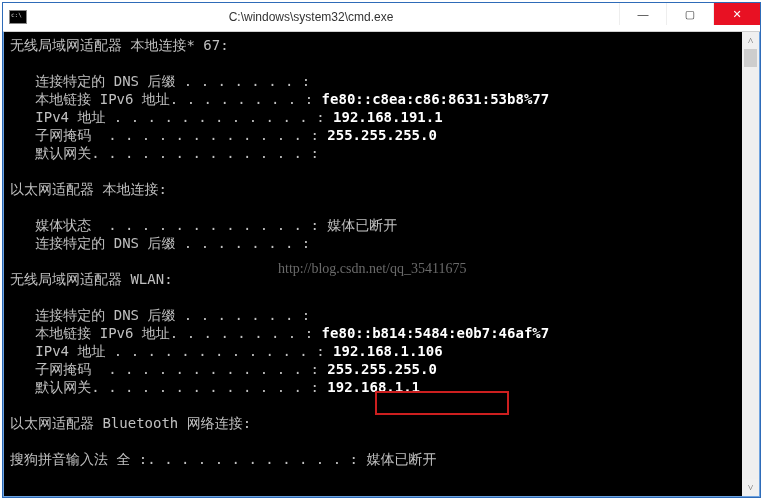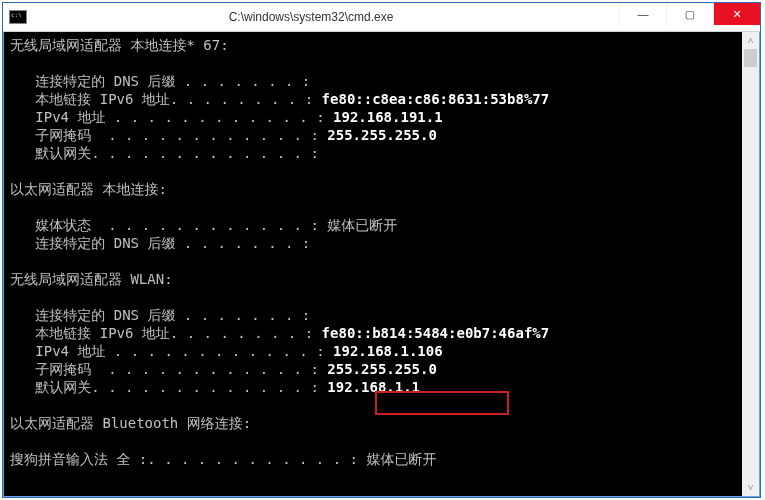--- a/index.html
+++ b/index.html
@@ -163,14 +163,15 @@
 <span>搜狗拼音输入法 全 :. . . . . . . . . . . . :</span> <span>媒体已断开</span></div>
 
   <div class="scroll-track">
     <div class="scroll-arrow">˄</div>
     <div class="scroll-thumb"></div>
     <div class="scroll-arrow" style="position:absolute;bottom:0;left:0;right:0">˅</div>
   </div>
 
   <div class="redbox" style="left:372px;top:388px;width:130px;height:20px"></div>
 
+  <div class="watermark" style="left:275px; top:258px;">http://blog.csdn.net/qq_35411675</div>
 
 </div>
 
 </body></html>

